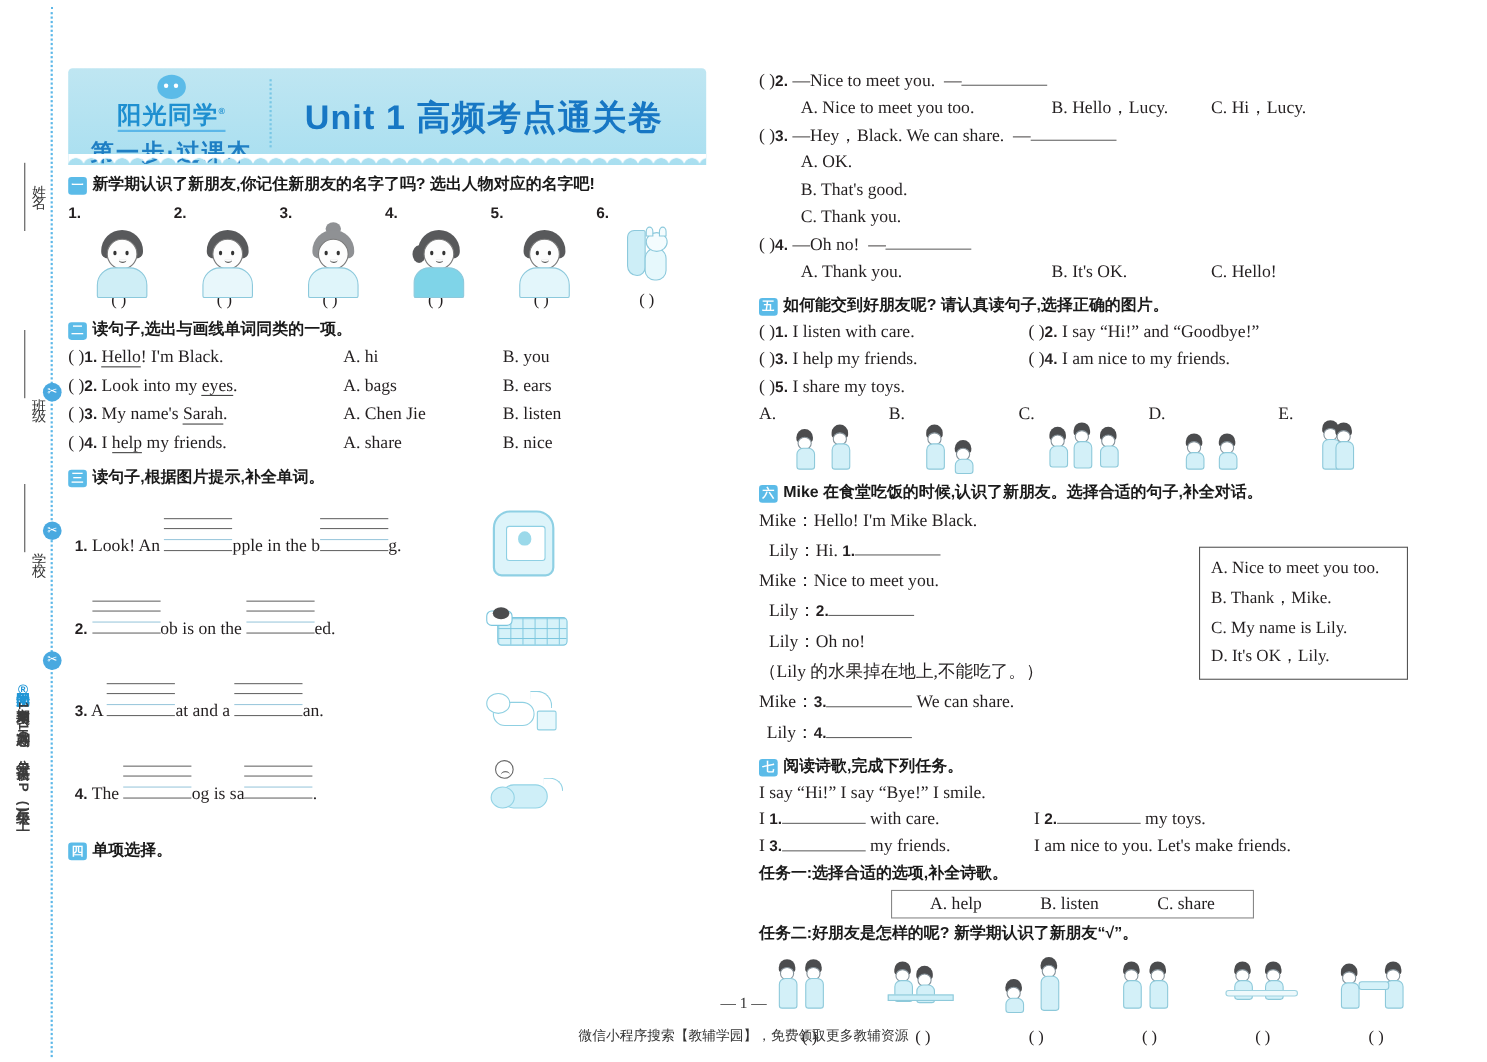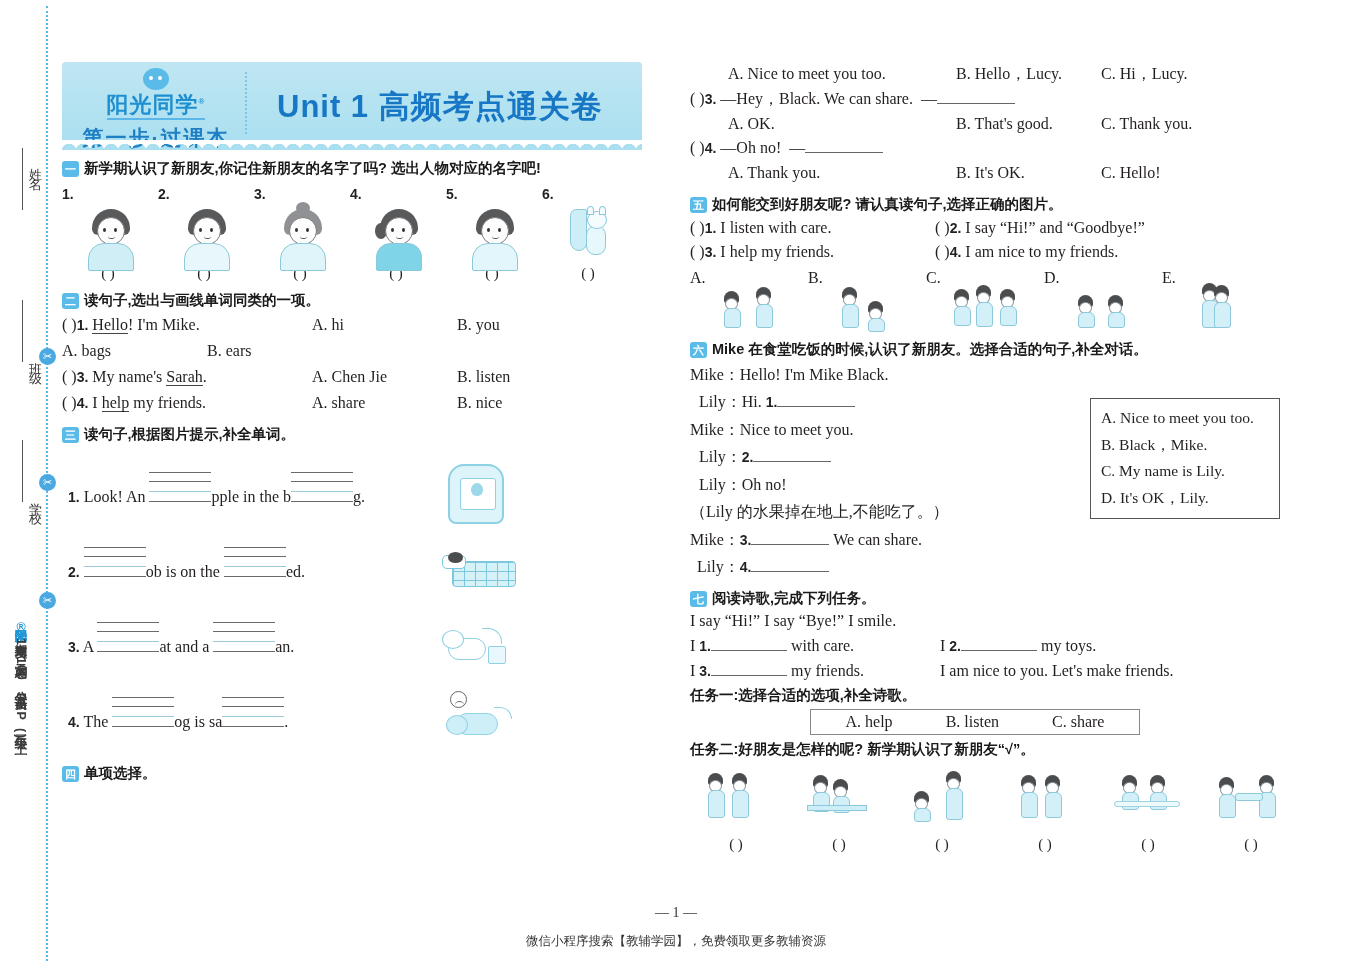--- a/index.html
+++ b/index.html
@@ -374,26 +374,30 @@
 
   <div class="sec">
     <div class="sec-head">
       <span class="sec-num">二</span>
       <span>读句子,选出与画线单词同类的一项。</span>
     </div>
     <div style="margin-top:2px;">
       <div class="ex2row">
         <div class="c1">
           <span>(        )</span><span class="bold-n">1.</span>
-          <span></span><span class="ul">Hello</span><span>! I'm Mike.</span>
+          <span></span><span class="ul">Hello</span><span>! I'm Black.</span>
         </div>
         <div class="c2">A. hi</div>
         <div class="c3">B. you</div>
       </div>
       <div class="ex2row">
+        <div class="c1">
+          <span>(        )</span><span class="bold-n">2.</span>
+          <span>Look into my </span><span class="ul">eyes</span><span>.</span>
+        </div>
         <div class="c2">A. bags</div>
         <div class="c3">B. ears</div>
       </div>
       <div class="ex2row">
         <div class="c1">
           <span>(        )</span><span class="bold-n">3.</span>
           <span>My name's </span><span class="ul">Sarah</span><span>.</span>
         </div>
         <div class="c2">A. Chen Jie</div>
         <div class="c3">B. listen</div>
@@ -476,33 +480,37 @@
     <div class="sec-head">
       <span class="sec-num">四</span>
       <span>单项选择。</span>
     </div>
   </div>
 </div>
 
 <div class="col-right">
 
   <div class="q">
+    <div class="nowrap">
+      <span>(        )</span><span class="bold-n">2.</span>
+      <span>—Nice to meet you.</span>&nbsp;&nbsp;<span>—</span><span class="blank-u" style="width:78px;"></span>
+    </div>
     <div style="display:flex; margin-left:38px;">
       <span style="width:228px;">A. Nice to meet you too.</span>
       <span style="width:145px;">B. Hello，Lucy.</span>
       <span>C. Hi，Lucy.</span>
     </div>
   </div>
 
   <div class="q">
     <div class="nowrap">
       <span>(        )</span><span class="bold-n">3.</span>
       <span>—Hey，Black. We can share.</span>&nbsp;&nbsp;<span>—</span><span class="blank-u" style="width:78px;"></span>
     </div>
-    <div style="display:flex; margin-left:38px;">
+    <div style="display:flex; margin-left:38px;flex-direction:column;">
       <span style="width:228px;">A. OK.</span>
       <span style="width:145px;">B. That's good.</span>
       <span>C. Thank you.</span>
     </div>
   </div>
 
   <div class="q">
     <div class="nowrap">
       <span>(        )</span><span class="bold-n">4.</span>
       <span>—Oh no!</span>&nbsp;&nbsp;<span>—</span><span class="blank-u" style="width:78px;"></span>
@@ -520,20 +528,23 @@
       <span>如何能交到好朋友呢? 请认真读句子,选择正确的图片。</span>
     </div>
     <div class="q" style="margin-top:1px;">
       <div style="display:flex;">
         <span style="width:245px;"><span>(        )</span><span class="bold-n">1.</span> <span>I listen with care.</span></span>
         <span><span>(        )</span><span class="bold-n">2.</span> <span>I say “Hi!” and “Goodbye!”</span></span>
       </div>
       <div style="display:flex;">
         <span style="width:245px;"><span>(        )</span><span class="bold-n">3.</span> <span>I help my friends.</span></span>
         <span><span>(        )</span><span class="bold-n">4.</span> <span>I am nice to my friends.</span></span>
+      </div>
+      <div>
+        <span><span>(        )</span><span class="bold-n">5.</span> <span>I share my toys.</span></span>
       </div>
     </div>
 
     <div class="opt-row">
       <div class="opt">
         <span class="lab">A.</span>
         <div class="mini-people">
           <div class="mp" style="left:8px;top:16px;">
               <div class="h"></div>
               <div class="f"></div>
@@ -626,21 +637,21 @@
       <div><span class="spk">Mike：</span><span>Nice to meet you.</span></div>
       <div style="margin-left:9px;"><span class="spk">Lily：</span><span class="bold-n">2.</span><span class="blank-u" style="width:78px;"></span></div>
       <div style="margin-left:9px;"><span class="spk">Lily：</span><span>Oh no!</span></div>
       <div><span>（Lily 的水果掉在地上,不能吃了。）</span></div>
       <div><span class="spk">Mike：</span><span class="bold-n">3.</span><span class="blank-u" style="width:78px;"></span><span> We can share.</span></div>
       <div style="margin-left:7px;"><span class="spk">Lily：</span><span class="bold-n">4.</span><span class="blank-u" style="width:78px;"></span></div>
     </div>
 
     <div class="optbox">
       <div>A. Nice to meet you too.</div>
-      <div>B. Black，Mike.</div>
+      <div>B. Thank，Mike.</div>
       <div>C. My name is Lily.</div>
       <div>D. It's OK，Lily.</div>
     </div>
   </div>
 
   <div class="sec" style="margin-top:8px;">
     <div class="sec-head">
       <span class="sec-num">七</span>
       <span>阅读诗歌,完成下列任务。</span>
     </div>

